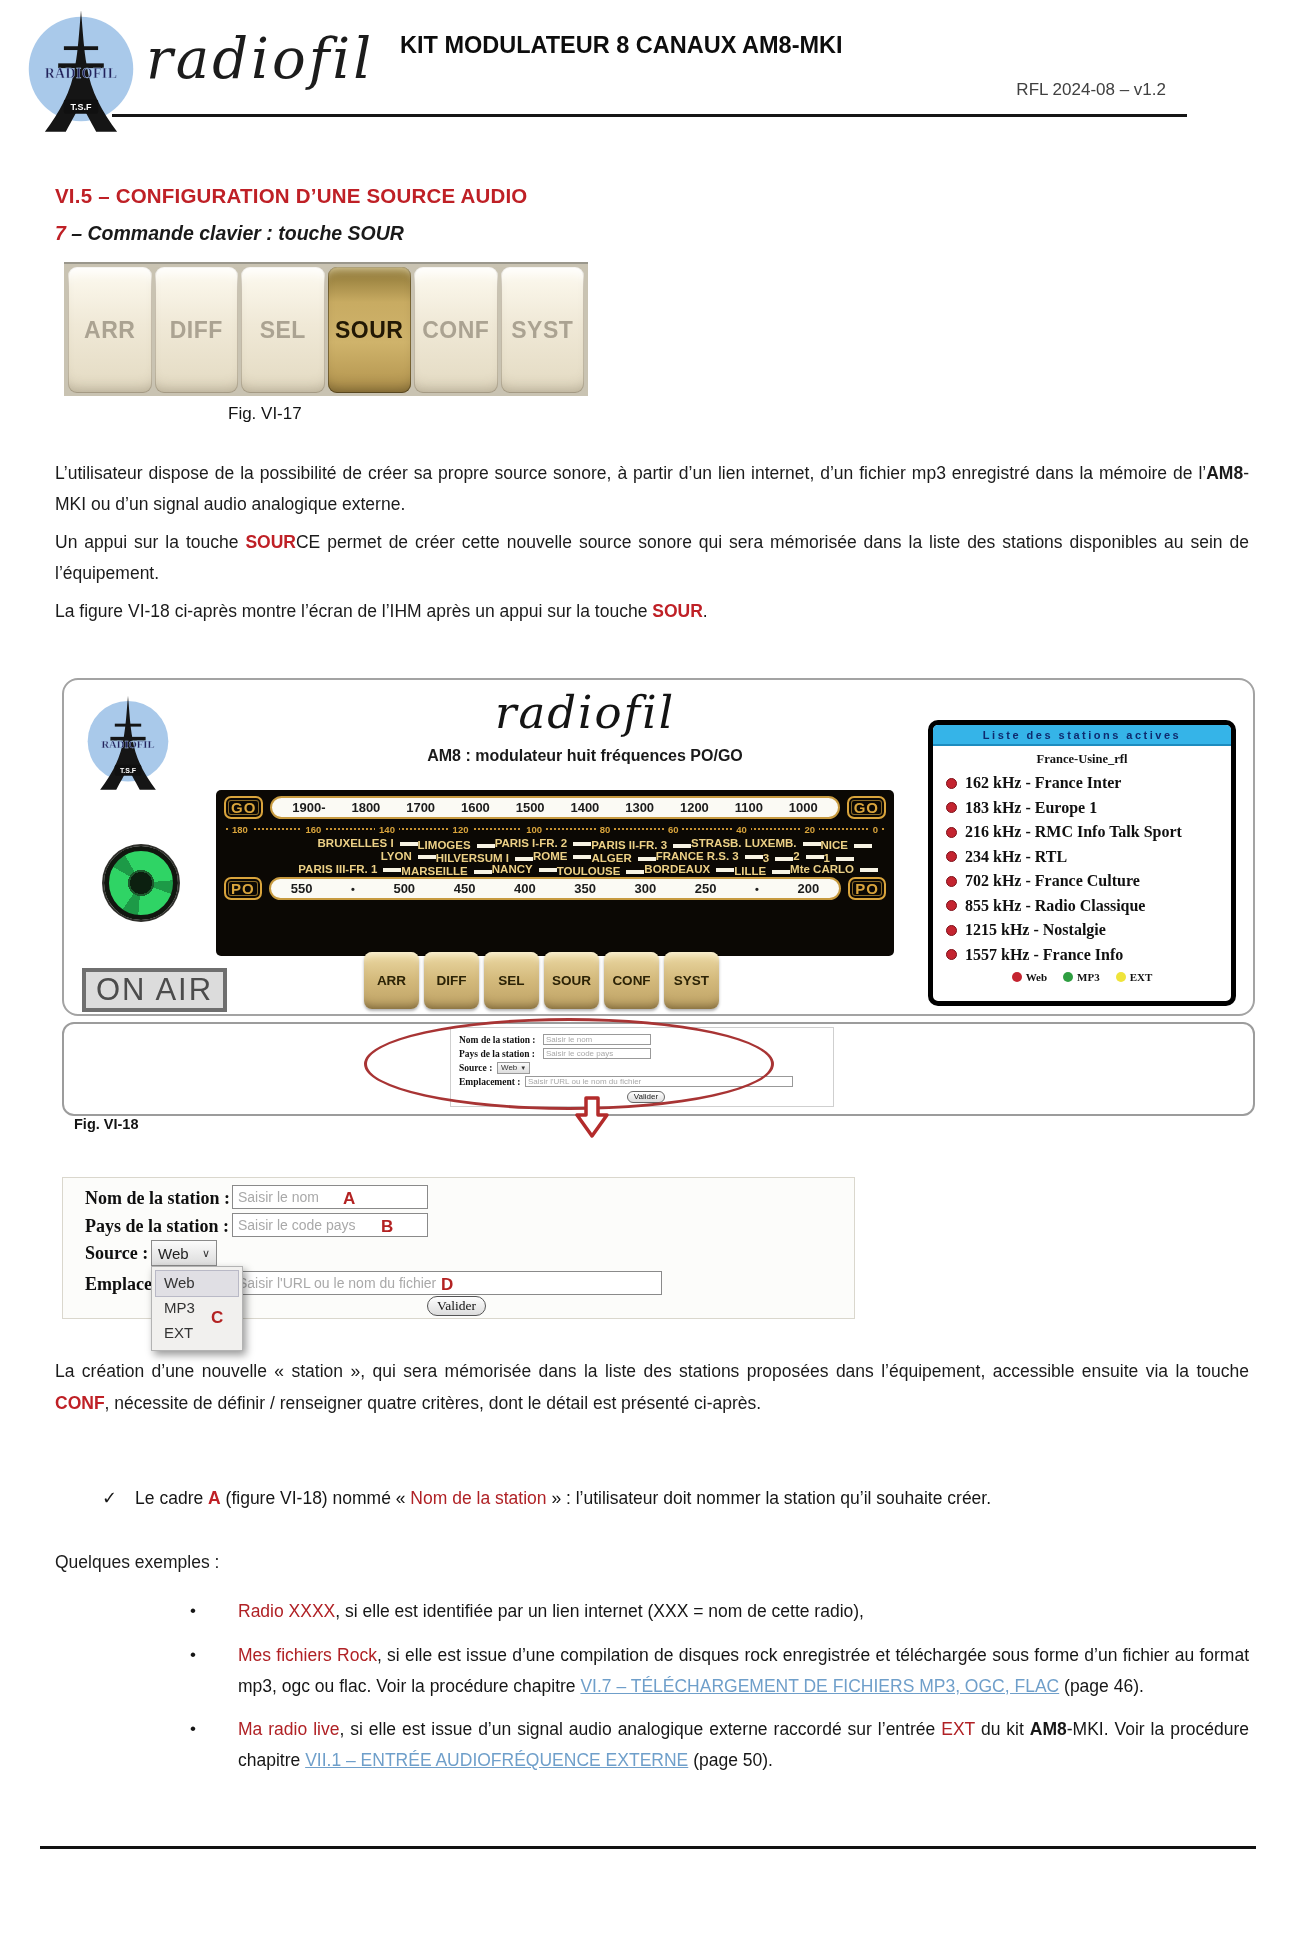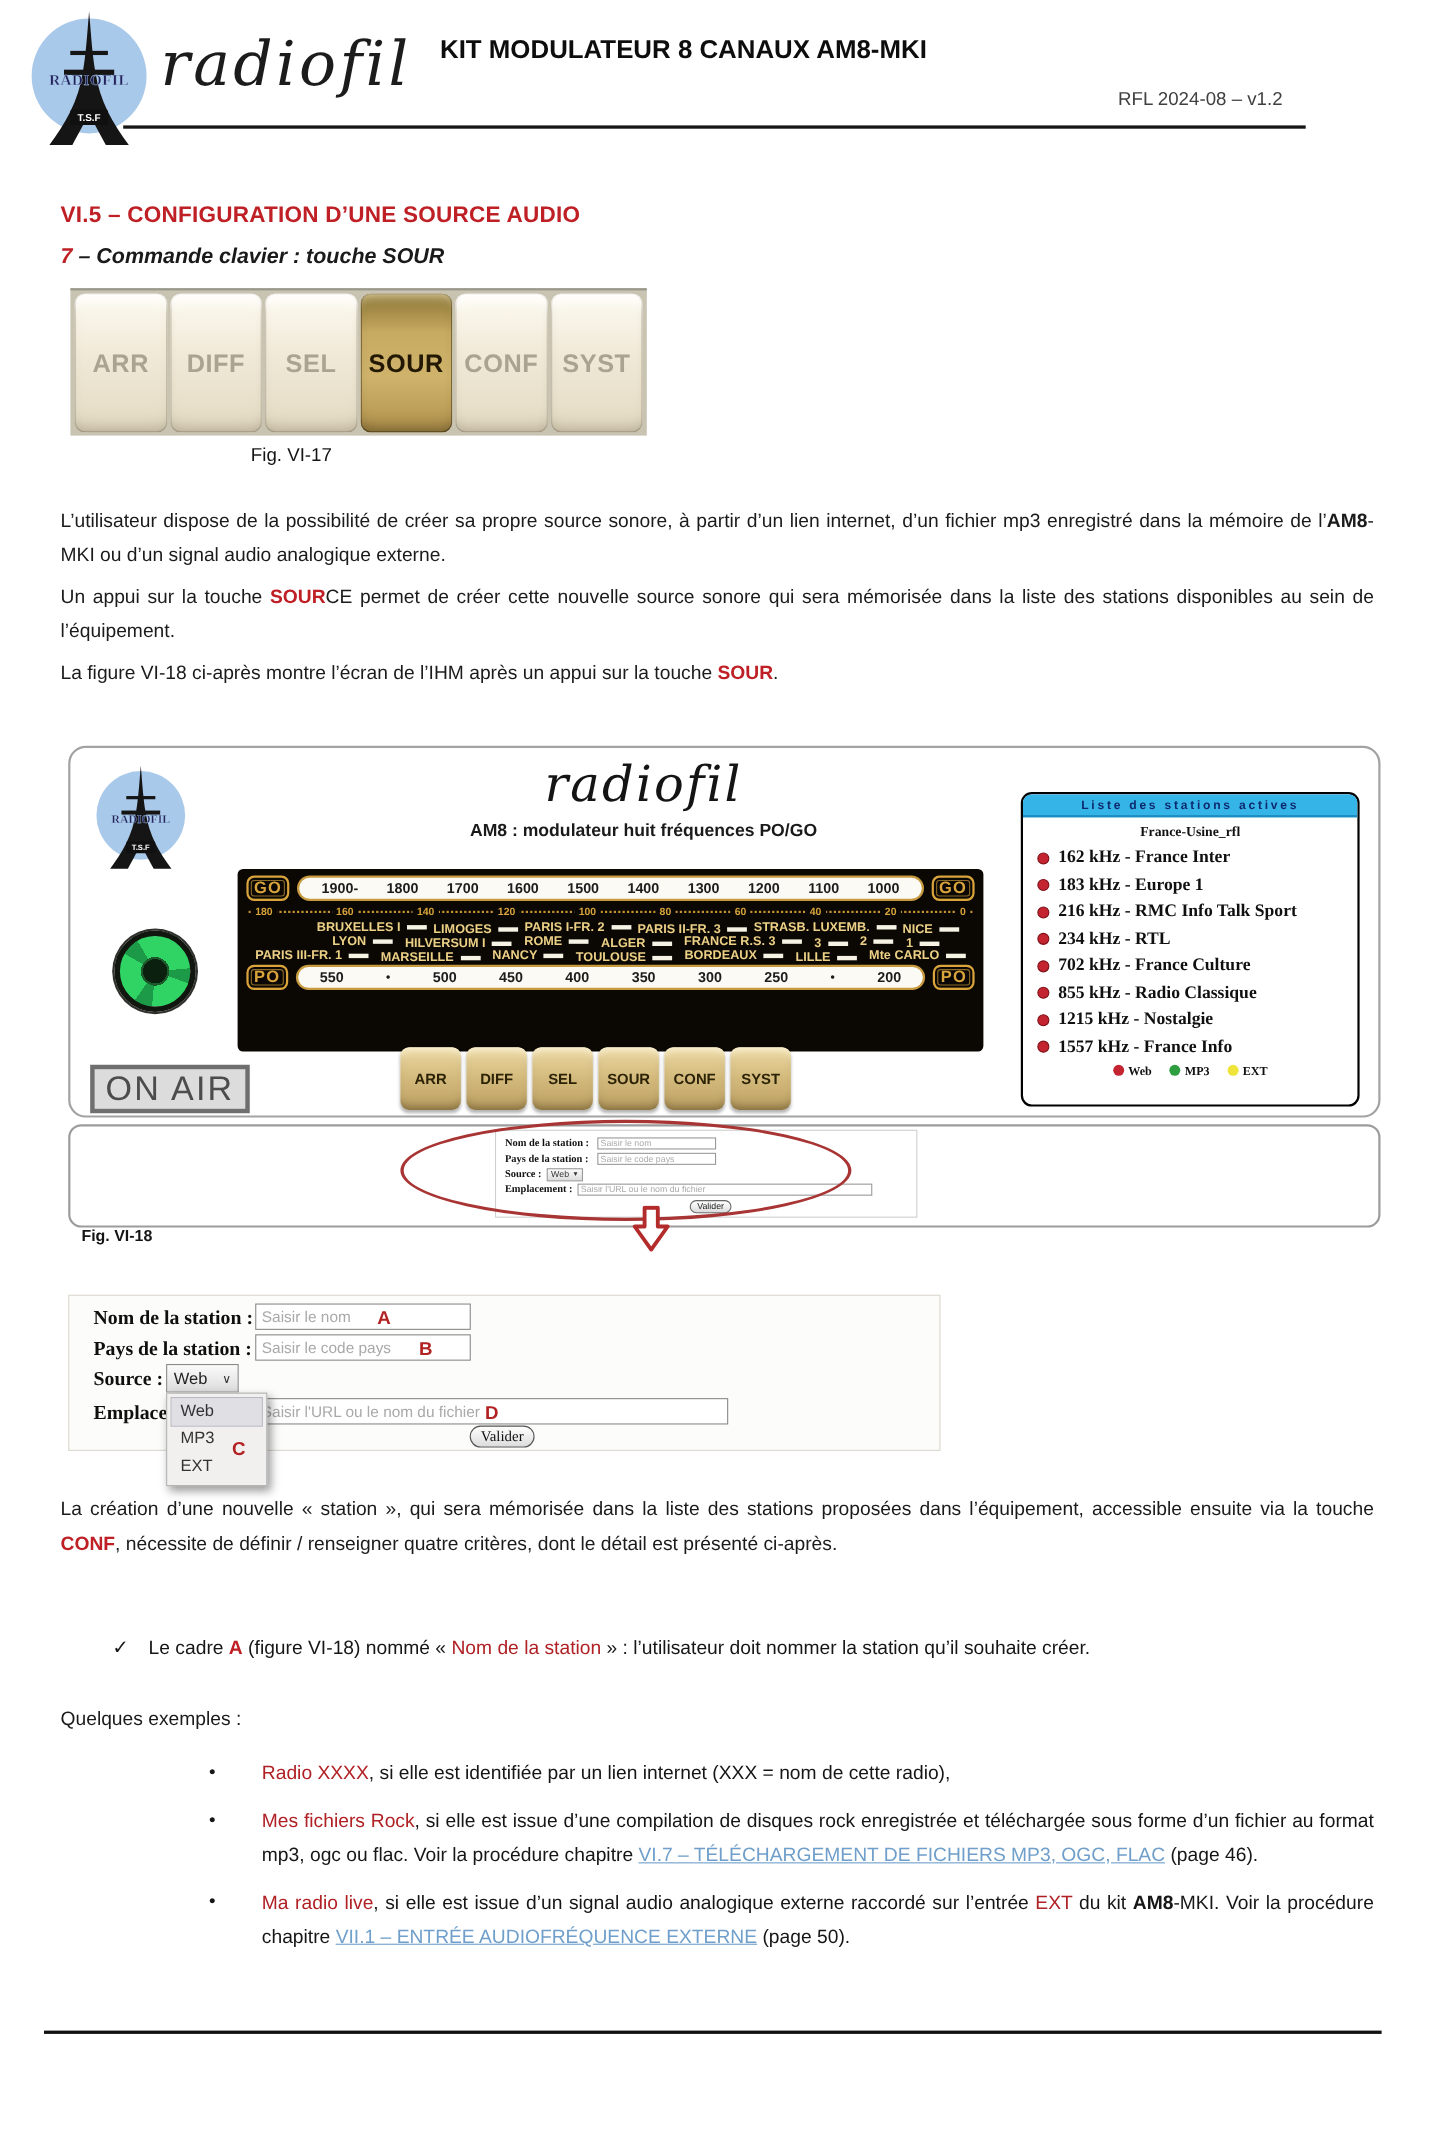--- a/index.html
+++ b/index.html
@@ -52,32 +52,32 @@
   .dgn::after { content:""; display:inline-block; width:28px; height:4px; background:#f7f3e4; margin-left:8px; vertical-align:middle; }
   .dstrip-row { display:flex; align-items:center; gap:7px; padding:1px 8px; }
   .dbadge { border:2px solid #d9a43c; border-radius:7px; padding:0 5px; color:#d9a43c; font-weight:800; font-size:15px; letter-spacing:1px; line-height:19px;
             box-shadow:inset 0 0 0 2px #0b0804, inset 0 0 0 3px #8a6a28; }
   .dstrip { flex:1; height:23px; background:#fbfaf4; border:2px solid #c79a3f; border-radius:12px; display:flex; align-items:center; justify-content:space-between; padding:0 20px; font-size:13px; font-weight:bold; color:#1c1c1c; }
   .dstrip .dot { font-size:11px; }
   .dscale { position:relative; margin:3px 10px 1px; height:13px; }
   .dscale .line { position:absolute; left:0; right:0; top:5px; border-top:2px dotted #c79232; }
   .dscale .nums { position:relative; display:flex; justify-content:space-between; padding:0 2px; }
   .dscale .nums span { background:#0b0804; padding:0 4px; font-size:9.5px; font-weight:bold; color:#d9a43c; line-height:13px; }
-  .drow { display:flex; justify-content:space-between; align-items:flex-end; font-size:11.5px; font-weight:bold; color:#ecd086; margin:0 16px 1px; }
+  .drow { display:flex; justify-content:flex-end; align-items:flex-end; font-size:11.5px; font-weight:bold; color:#ecd086; margin:0 16px 1px; }
   .drow.r1 { margin-left:72px; margin-right:22px; }
   .drow.r2 { margin-left:86px; margin-right:40px; }
   .drow span:nth-child(even) { transform:translateY(2px); }
   .dst::after { content:""; display:inline-block; width:18px; height:4px; background:#f7f3e4; margin-left:6px; vertical-align:middle; }
 
   .ihm-keys { position:absolute; left:300px; top:272px; display:flex; gap:5px; }
   .ikey { width:55px; height:57px; border-radius:8px; background:linear-gradient(180deg,#ecd9a4 0%,#d3b97b 50%,#bda164 100%);
           box-shadow:inset 0 8px 8px -6px rgba(255,250,230,.9), inset 0 -9px 10px -7px rgba(60,45,15,.55), 0 2px 3px rgba(0,0,0,.3);
           display:flex; align-items:center; justify-content:center; font-size:13.5px; font-weight:bold; color:#2c2306; }
 
-  .stations { position:absolute; left:864px; top:40px; width:308px; height:286px; border:2px solid #000000; border-radius:10px; background:#fff; overflow:hidden; font-family:"Liberation Serif", serif; }
+  .stations { position:absolute; left:864px; top:40px; width:308px; height:286px; border:5px solid #000000; border-radius:10px; background:#fff; overflow:hidden; font-family:"Liberation Serif", serif; }
   .st-head { background:#35b4e8; border-bottom:2px solid #1d8cbf; padding:4px 0 3px; text-align:center; font-family:"Liberation Sans",sans-serif; font-size:11px; font-weight:bold; letter-spacing:2.5px; color:#0e2a6e; }
   .st-sub { text-align:center; font-size:12.5px; font-weight:bold; color:#111; margin:6px 0 4px; }
   .st-item { display:flex; align-items:center; gap:8px; padding:0 0 0 13px; height:24.5px; font-size:16px; font-weight:bold; color:#101010; }
   .st-dot { width:11px; height:11px; border-radius:50%; background:#c42430; border:1px solid #7e1018; flex:0 0 auto; }
   .st-legend { display:flex; justify-content:center; gap:16px; margin-top:4px; font-size:11px; font-weight:bold; color:#101010; align-items:center; }
   .lg-dot { width:10px; height:10px; border-radius:50%; display:inline-block; margin-right:4px; vertical-align:-1px; }
 
   
   .strip { left:62px; top:1022px; width:1193px; height:94px; border:2px solid #9c9c9c; border-radius:12px; background:#fff; }
   .mini-panel { position:absolute; left:386px; top:3px; width:384px; height:80px; border:1px solid #cfcfcf; background:#fff; padding:5px 0 0 8px; font-family:"Liberation Serif", serif; }

